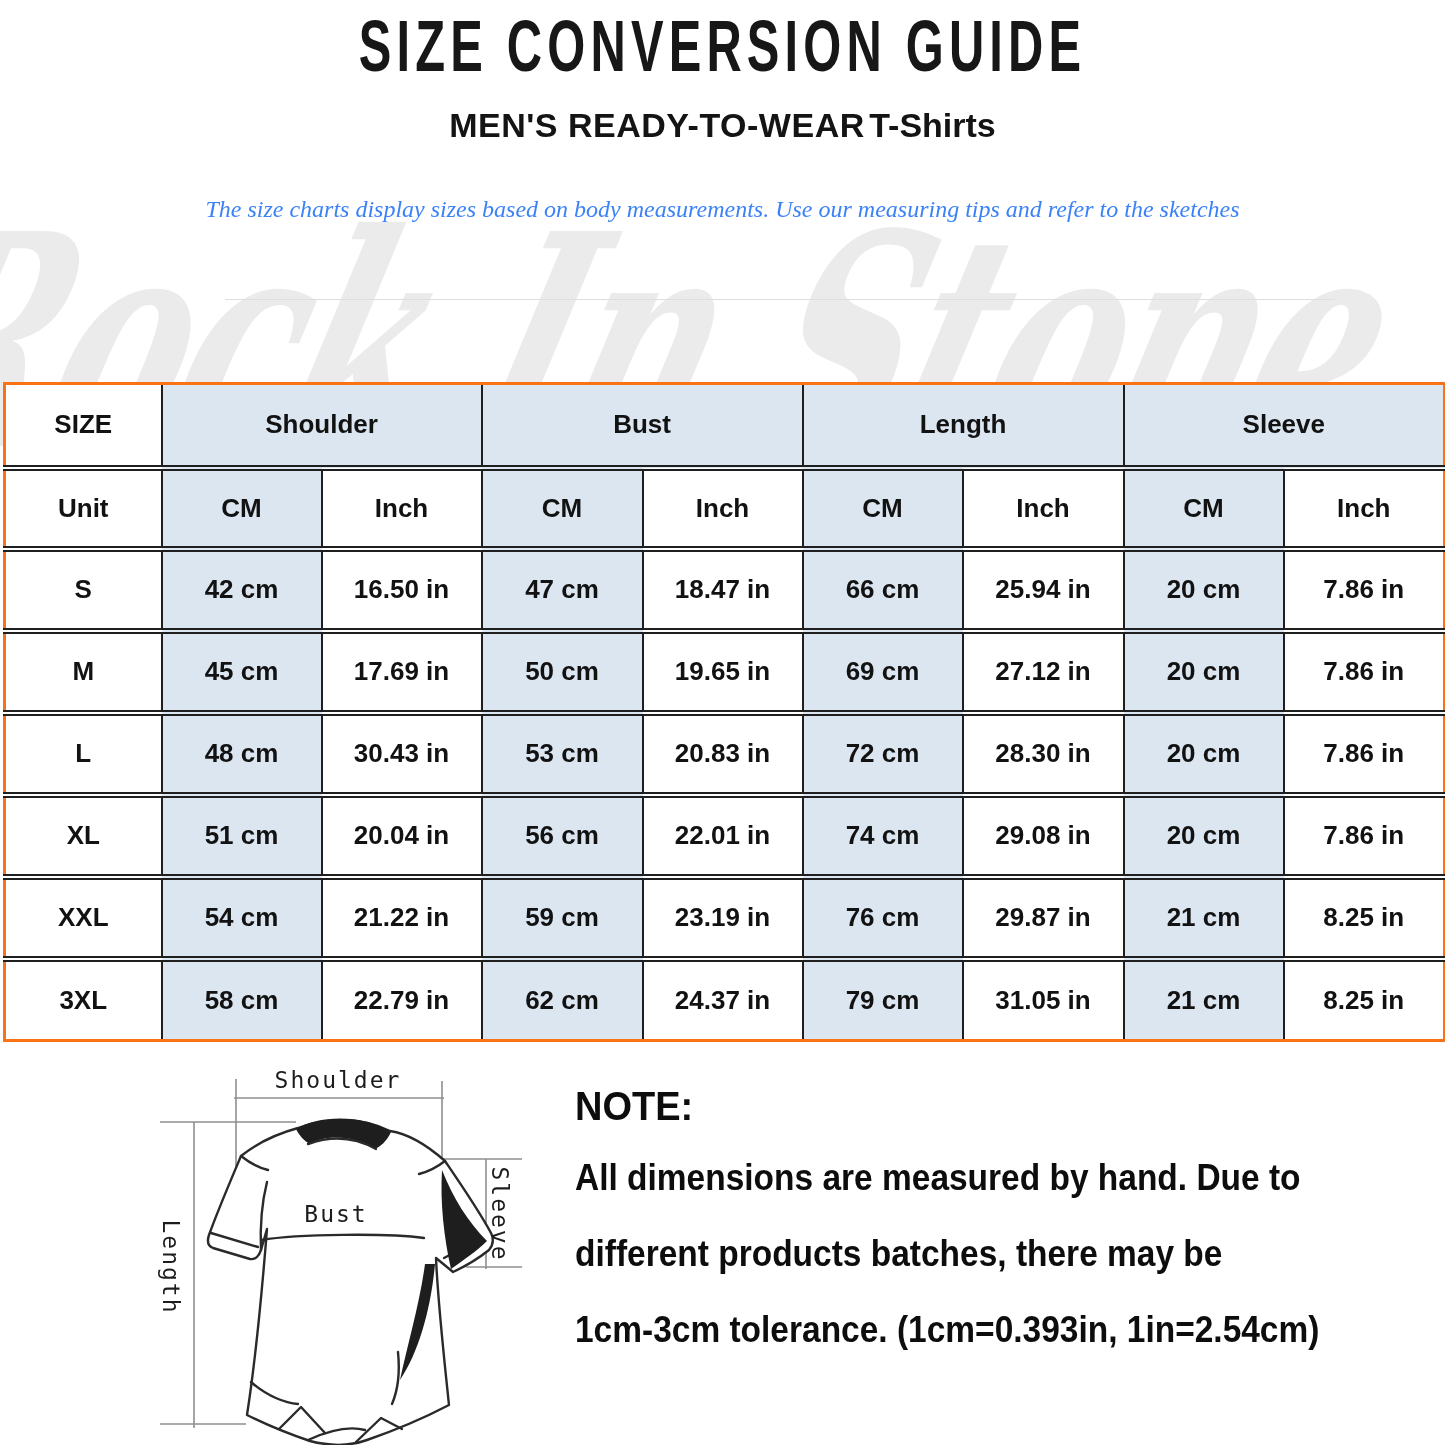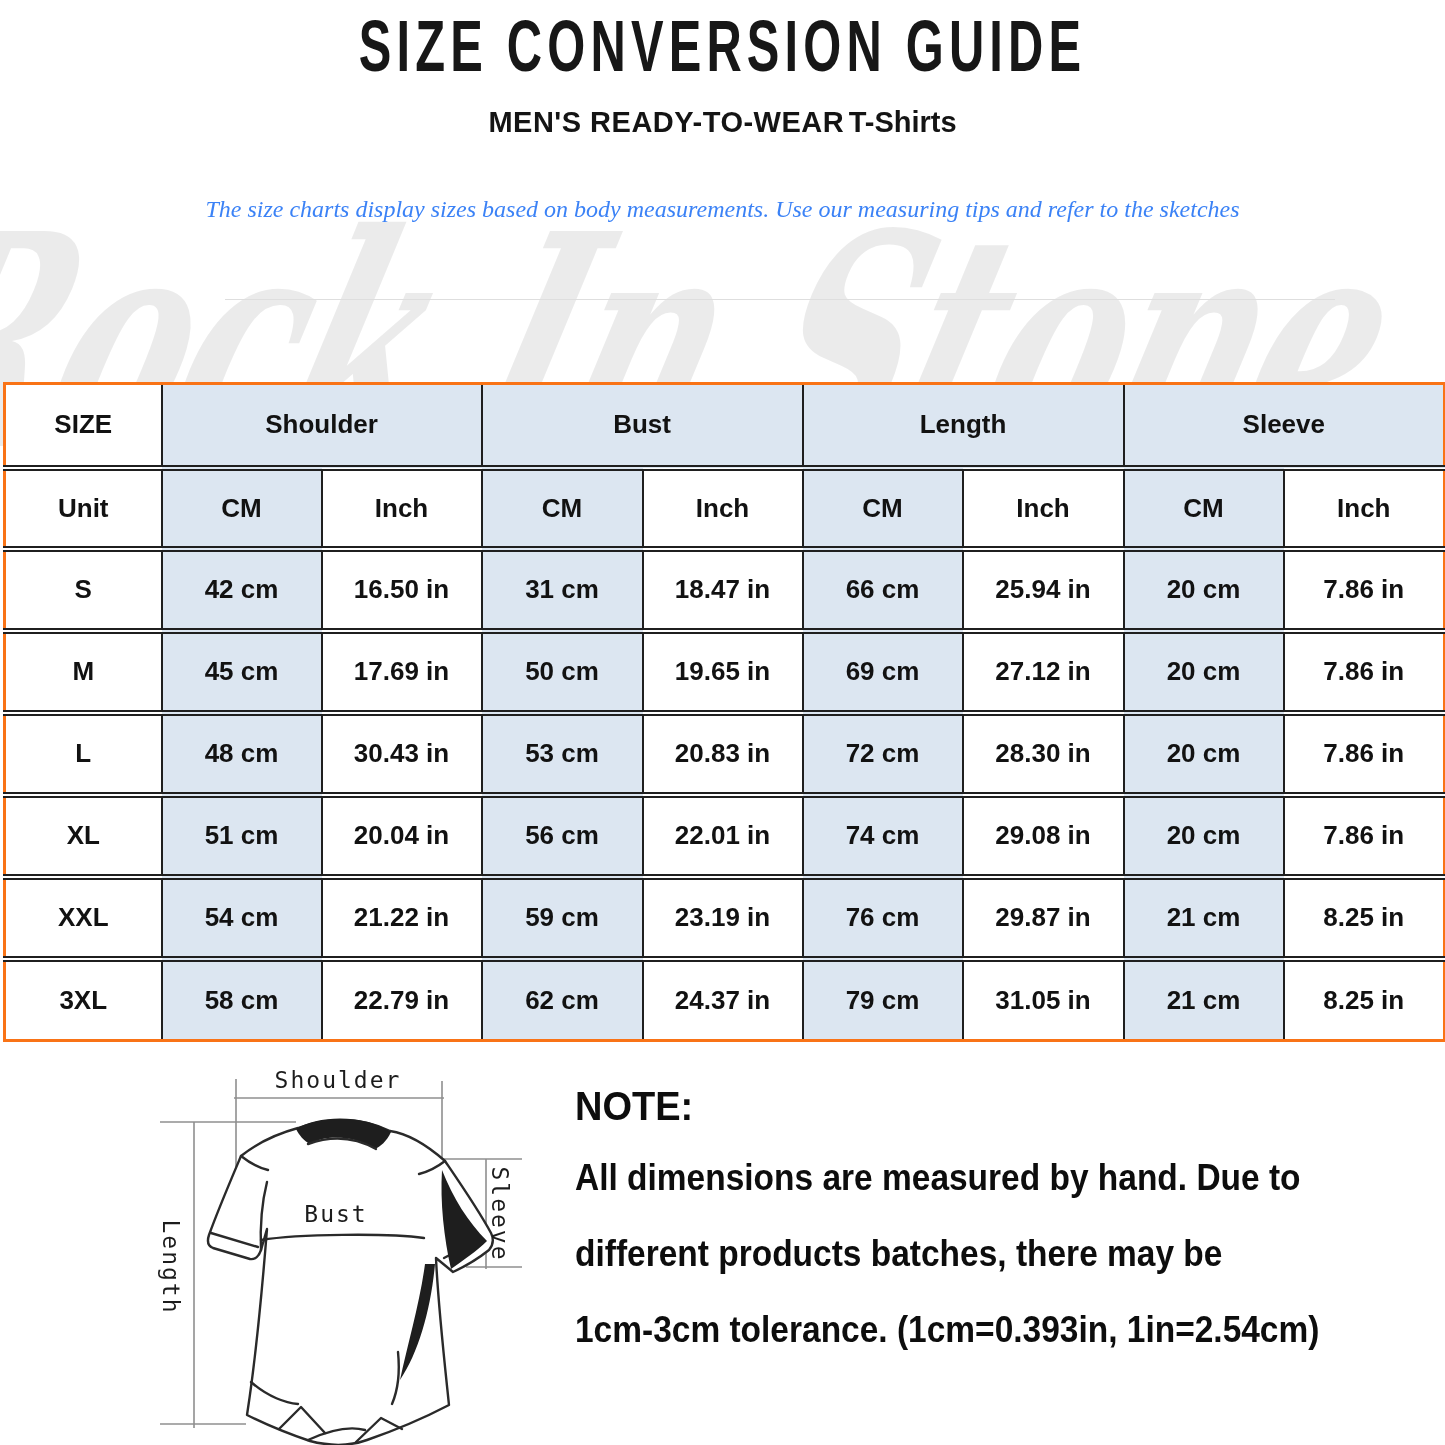--- a/index.html
+++ b/index.html
@@ -20,21 +20,21 @@
     letter-spacing:-8px; z-index:0; user-select:none;
   }
 
   
   .title { position:absolute; top:4px; left:0; width:100%; text-align:center; z-index:1; }
   .title span {
     display:inline-block; font-weight:bold; font-size:66px; letter-spacing:7px;
     transform:scale(0.74,1.1); transform-origin:center top; white-space:nowrap; color:#171717;
   }
   .subtitle { position:absolute; top:106px; left:0; width:100%; text-align:center; z-index:1; }
-  .subtitle span { font-weight:bold; font-size:29px; letter-spacing:0.5px; color:#141414; }
+  .subtitle span { font-weight:bold; font-size:34px; letter-spacing:0.5px; color:#141414; }
   .subtitle .product { letter-spacing:0px; }
 
   .intro {
     position:absolute; top:188px; left:0; width:100%; text-align:center; z-index:1;
     font-family:"Liberation Serif", serif; font-style:italic;
     font-size:24px; line-height:43px; color:#3b82f6;
   }
 
   .rule { position:absolute; top:299px; left:225px; width:1110px; border-top:1px solid #dedede; z-index:1; }
 
@@ -132,21 +132,21 @@
         <th class="white">Inch</th>
         <th class="blue">CM</th>
         <th class="white">Inch</th>
       </tr>
     </thead>
     <tbody>
       <tr>
         <th class="white">S</th>
         <td class="blue">42 cm</td>
         <td class="white">16.50 in</td>
-        <td class="blue">31 cm</td>
+        <td class="blue">47 cm</td>
         <td class="white">18.47 in</td>
         <td class="blue">66 cm</td>
         <td class="white">25.94 in</td>
         <td class="blue">20 cm</td>
         <td class="white">7.86 in</td>
       </tr>
       <tr>
         <th class="white">M</th>
         <td class="blue">45 cm</td>
         <td class="white">17.69 in</td>

